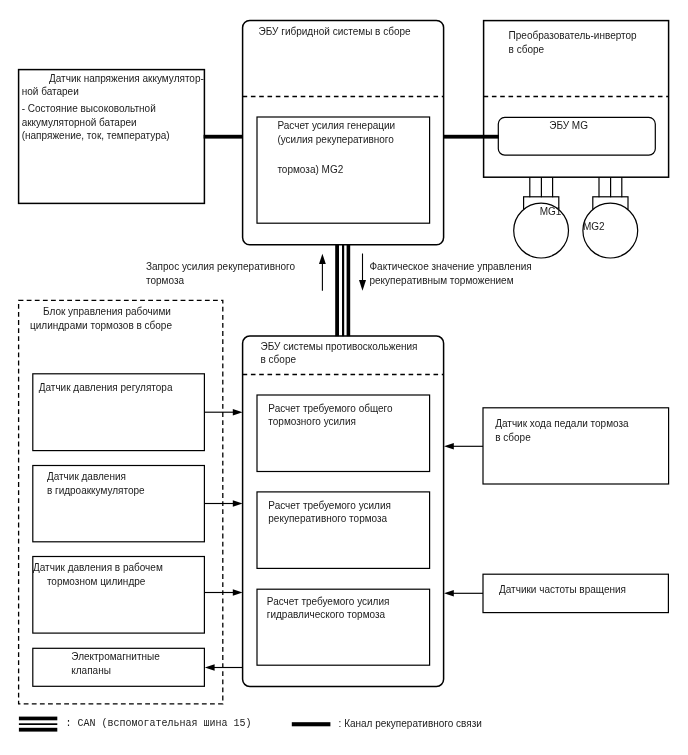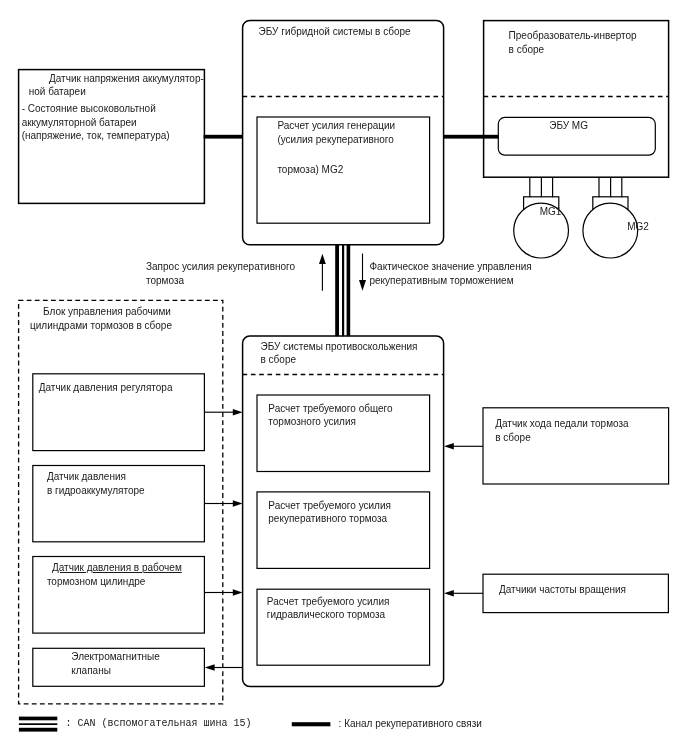--- a/index.html
+++ b/index.html
@@ -108,43 +108,43 @@
 <g>
 <rect x="18.9" y="716.6" width="38.4" height="3.7" fill="#000" stroke="none"></rect>
 <rect x="18.9" y="723.3" width="38.4" height="1.7" fill="#000" stroke="none"></rect>
 <rect x="18.9" y="727.8" width="38.4" height="3.8" fill="#000" stroke="none"></rect>
 </g>
 <rect x="291.8" y="722.2" width="38.6" height="4.1" fill="#000" stroke="none"></rect>
 </g>
 </g>
 </svg>
 <div class="tx" style="left:27px;top:71.6px;margin-left:22px;">Датчик напряжения аккумулятор-</div>
-<div class="tx" style="left:21.7px;top:85.1px;margin-left:7px;">ной батареи</div>
+<div class="tx" style="left:21.7px;top:85.1px;">ной батареи</div>
 <div class="tx" style="left:21.7px;top:102.1px;">- Состояние высоковольтной</div>
 <div class="tx" style="left:21.7px;top:115.7px;">аккумуляторной батареи</div>
 <div class="tx" style="left:21.7px;top:129.3px;">(напряжение, ток, температура)</div>
 <div class="tx" style="left:258.6px;top:24.5px;">ЭБУ гибридной системы в сборе</div>
 <div class="tx" style="left:277.4px;top:118.9px;">Расчет усилия генерации</div>
 <div class="tx" style="left:277.4px;top:132.5px;">(усилия рекуперативного</div>
 <div class="tx" style="left:277.4px;top:163px;">тормоза) MG2</div>
 <div class="tx" style="left:508.6px;top:29.2px;">Преобразователь-инвертор</div>
 <div class="tx" style="left:508.6px;top:42.8px;">в сборе</div>
 <div class="tx" style="left:549.2px;top:119.2px;">ЭБУ MG</div>
 <div class="tx" style="left:513.6px;top:205px;width:74px;text-align:center;">MG1</div>
-<div class="tx" style="left:582.9px;top:220.1px;width:66px;text-align:right;">MG2</div>
+<div class="tx" style="left:582.9px;top:220.1px;width:66px;text-align:left;">MG2</div>
 <div class="tx" style="left:146px;top:260px;">Запрос усилия рекуперативного</div>
 <div class="tx" style="left:146px;top:273.6px;">тормоза</div>
 <div class="tx" style="left:369.5px;top:273.5px;">рекуперативным торможением</div>
 <div class="tx" style="left:369.5px;top:259.9px;">Фактическое значение управления</div>
 <div class="tx" style="left:30px;top:305px;padding-left:13px;">Блок управления рабочими</div>
 <div class="tx" style="left:30px;top:318.6px;">цилиндрами тормозов в сборе</div>
 <div class="tx" style="left:38.7px;top:380.5px;">Датчик давления регулятора</div>
 <div class="tx" style="left:46.9px;top:470.4px;">Датчик давления</div>
 <div class="tx" style="left:46.9px;top:484px;">в гидроаккумуляторе</div>
-<div class="tx" style="left:52px;top:561.2px;text-decoration:underline;">Датчик давления в рабочем</div>
+<div class="tx" style="left:33px;top:561.2px;">Датчик давления в рабочем</div>
 <div class="tx" style="left:46.9px;top:574.8px;">тормозном цилиндре</div>
 <div class="tx" style="left:71.3px;top:649.9px;">Электромагнитные</div>
 <div class="tx" style="left:71.3px;top:663.5px;">клапаны</div>
 <div class="tx" style="left:260.5px;top:339.8px;">ЭБУ системы противоскольжения</div>
 <div class="tx" style="left:260.5px;top:353.4px;">в сборе</div>
 <div class="tx" style="left:268.3px;top:401.6px;">Расчет требуемого общего</div>
 <div class="tx" style="left:268.3px;top:415.2px;">тормозного усилия</div>
 <div class="tx" style="left:268.3px;top:498.7px;">Расчет требуемого усилия</div>
 <div class="tx" style="left:268.3px;top:512.3px;">рекуперативного тормоза</div>
 <div class="tx" style="left:266.8px;top:594.8px;">Расчет требуемого усилия</div>

